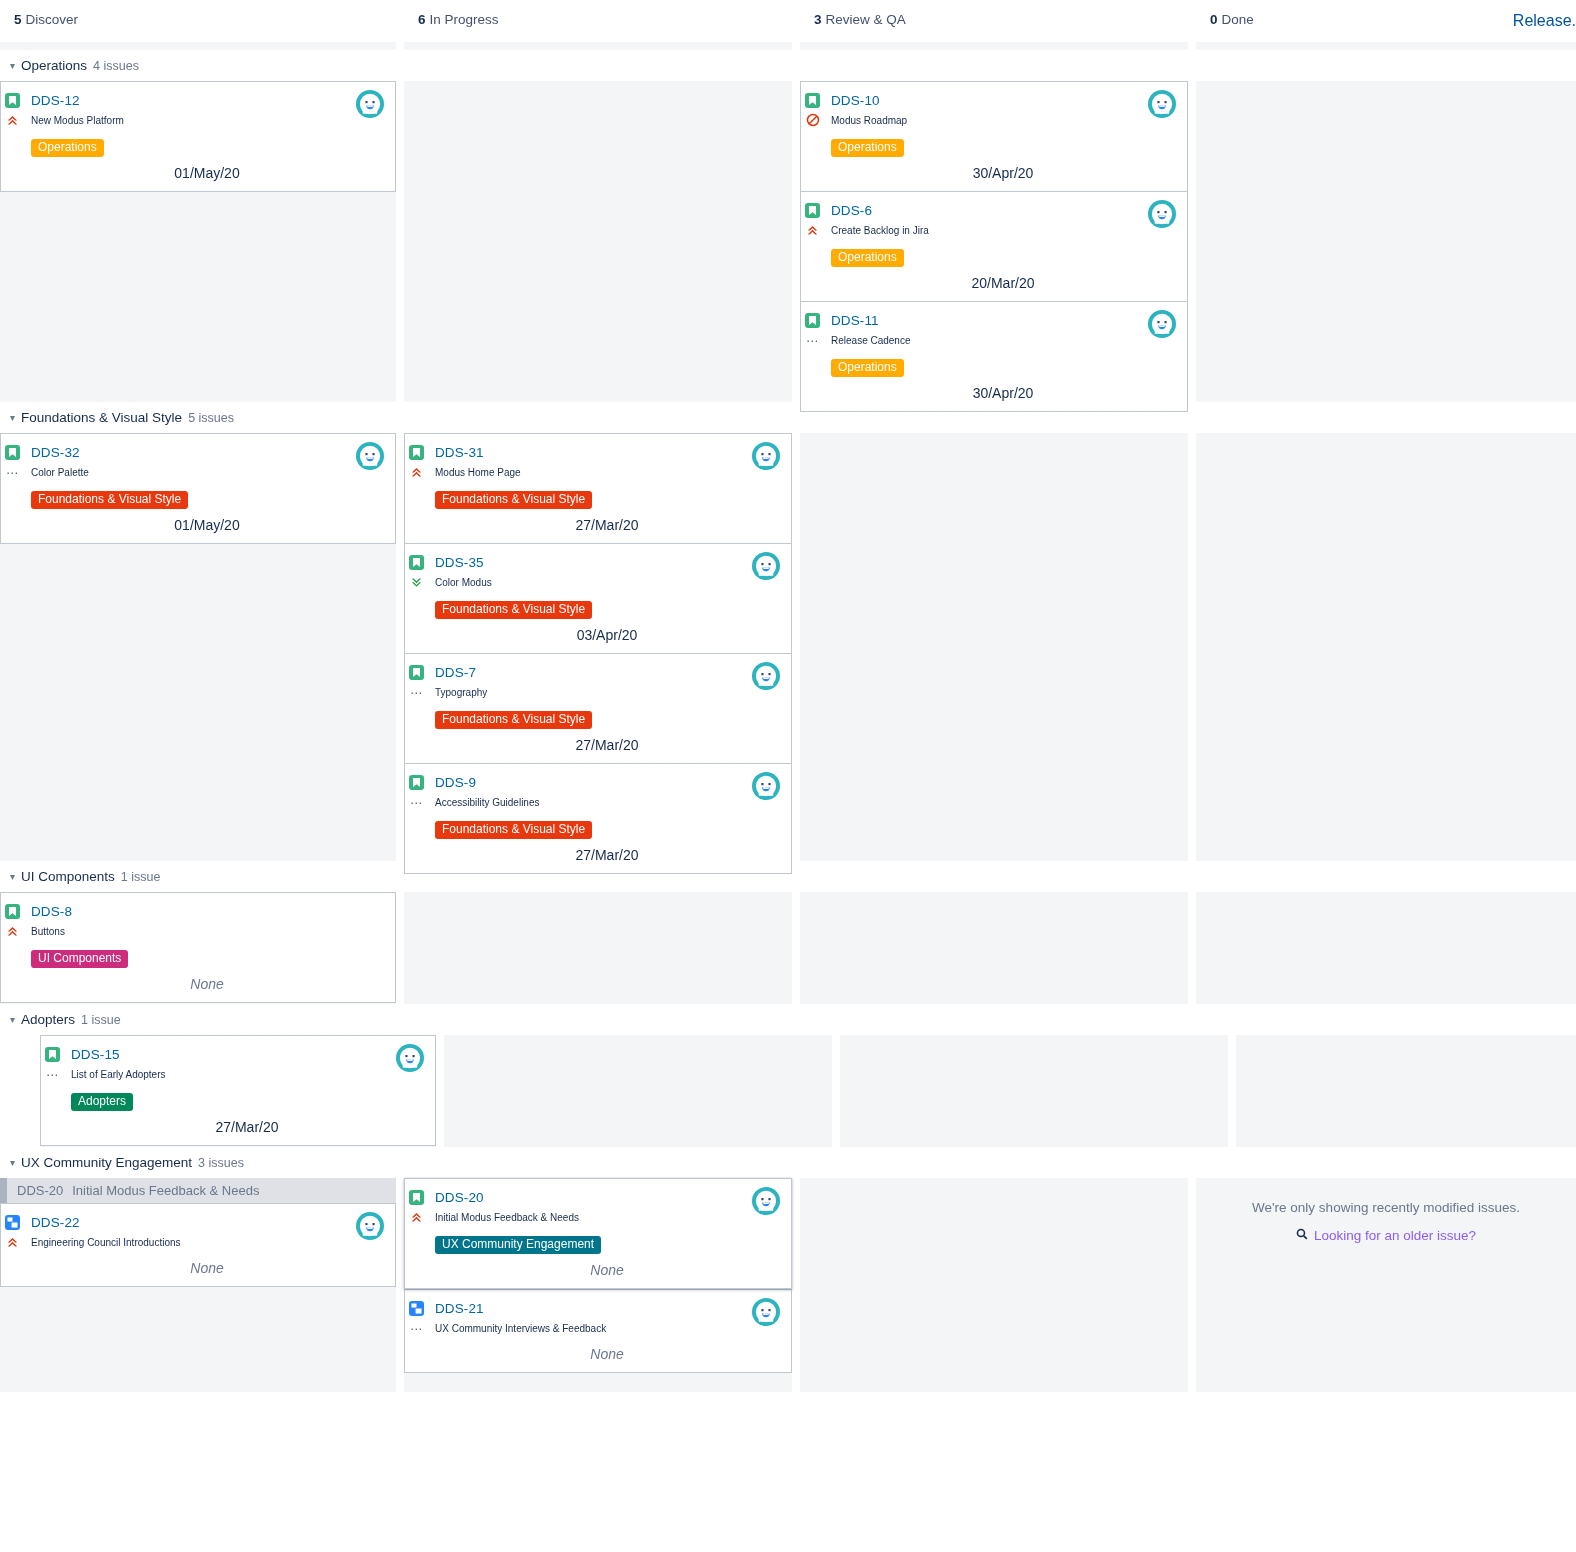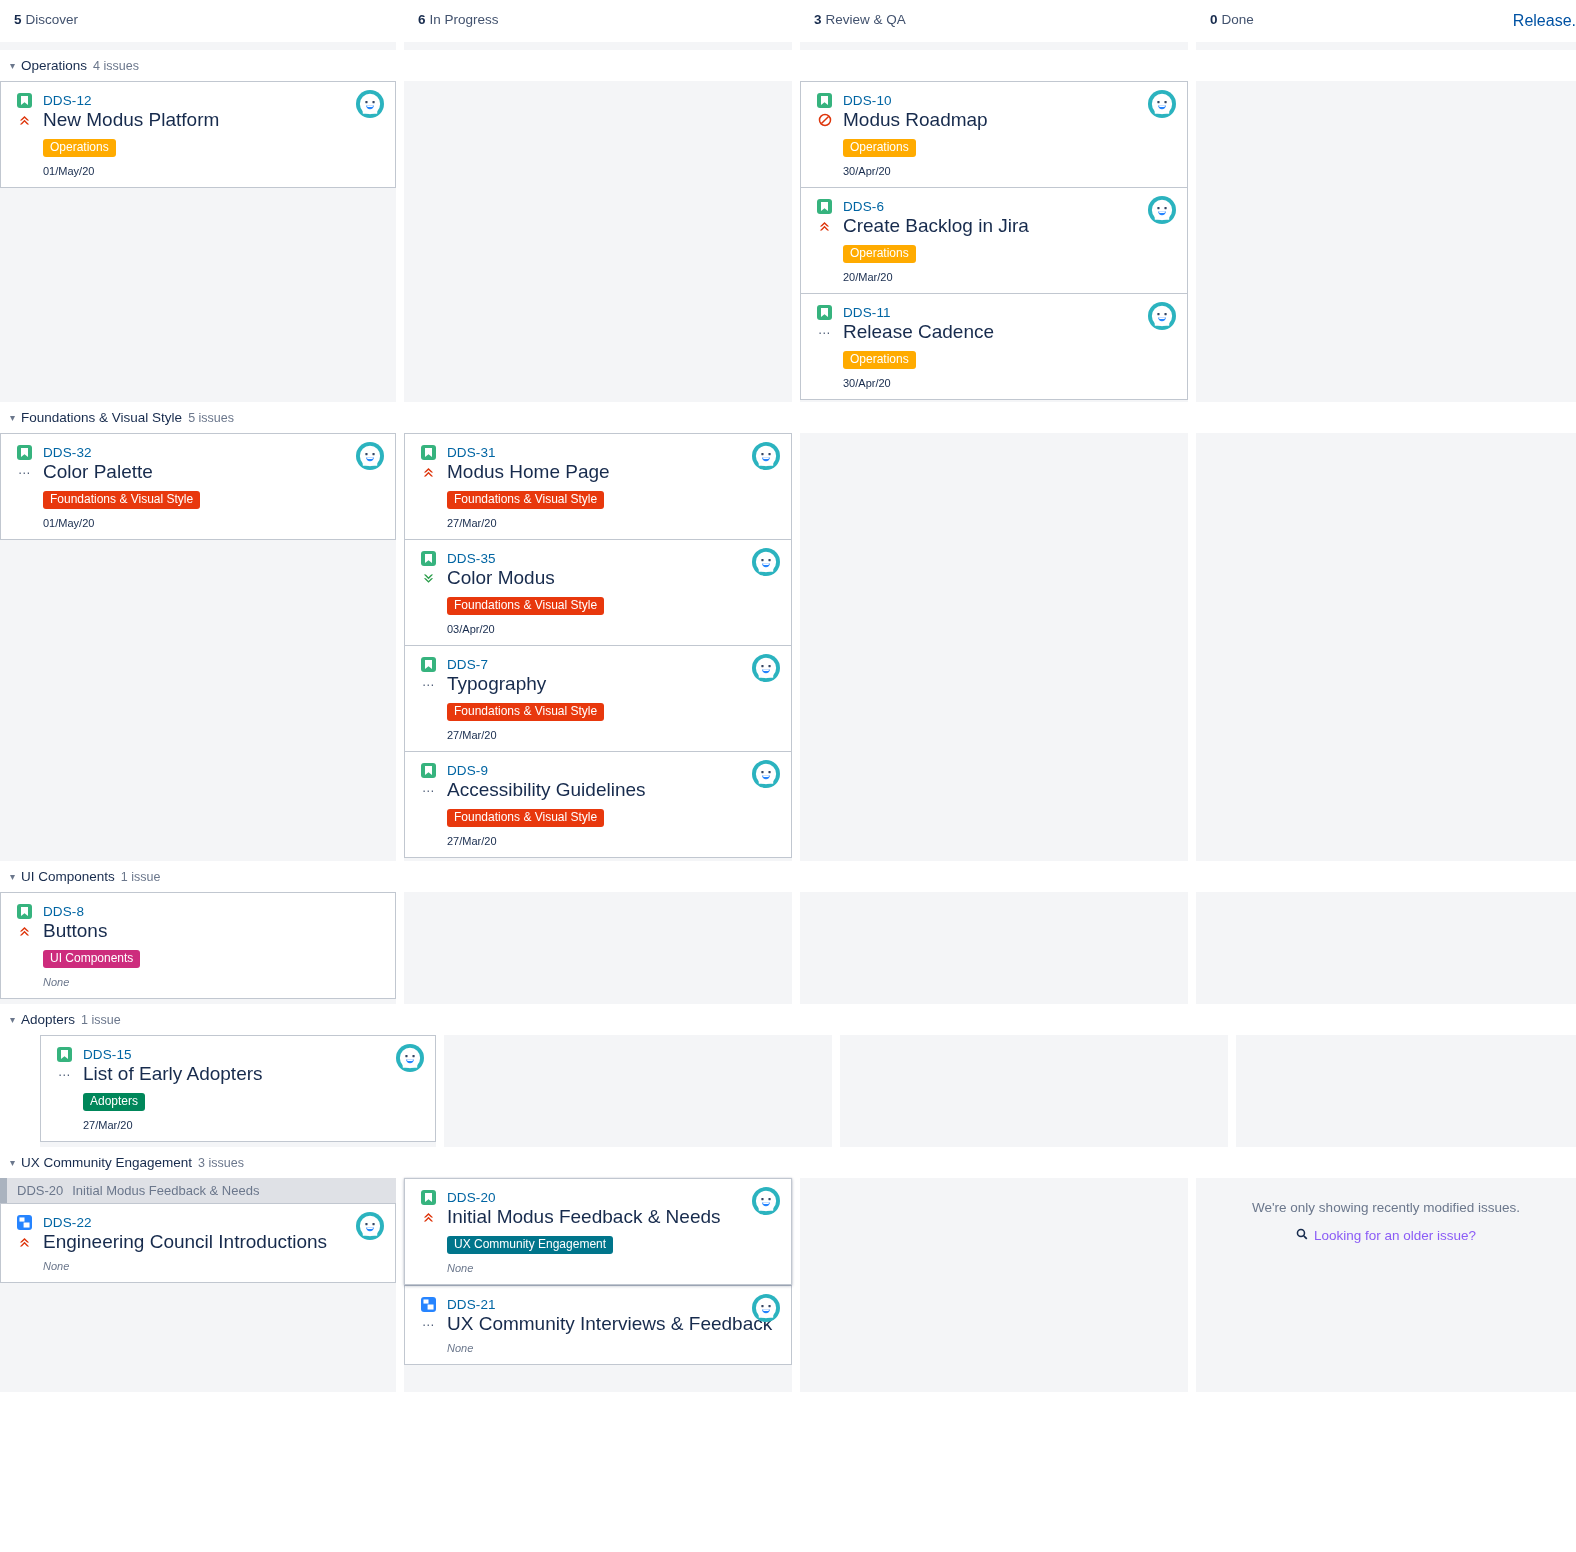--- a/index.html
+++ b/index.html
@@ -67,21 +67,21 @@
     background: #f4f5f7;
     position: relative;
   }
   .card-stack { padding: 0; }
 
   
   .card {
     background: #ffffff;
     border: 1px solid #c1c7d0;
     border-bottom: none;
-    padding: 9px 12px 10px 16px;
+    padding: 9px 12px 10px 4px;
     position: relative;
     cursor: pointer;
   }
   .card.last { border-bottom: 1px solid #c1c7d0; }
   .card.lifted {
     border: 1px solid #c1c7d0;
     box-shadow: 0 1px 3px rgba(9,30,66,0.28), 0 0 1px rgba(9,30,66,0.18);
     z-index: 5;
   }
 
@@ -112,40 +112,41 @@
     height: 16px;
   }
   .prio-dots {
     color: #505f79;
     font-size: 13px;
     letter-spacing: 0.5px;
     line-height: 8px;
     transform: translateY(-2px);
   }
   .summary {
-    font-size: 19px;
+    font-size: 10px;
     color: #172b4d;
     white-space: nowrap;
   }
 
   .epic-row { margin: 7px 0 0 26px; }
   .epic-badge {
     display: inline-block;
     font-size: 12px;
     color: #ffffff;
     padding: 2px 7px 3px 7px;
     border-radius: 3px;
     line-height: 13px;
     white-space: nowrap;
   }
   .date-row {
     margin: 8px 0 0 26px;
-    font-size: 11px;
+    font-size: 14px;
     color: #172b4d;
     white-space: nowrap;
+    text-align: center;
   }
   .date-row.none {
     font-style: italic;
     color: #6b778c;
   }
 
   .avatar {
     position: absolute;
     top: 8px; right: 11px;
     width: 28px; height: 28px;

